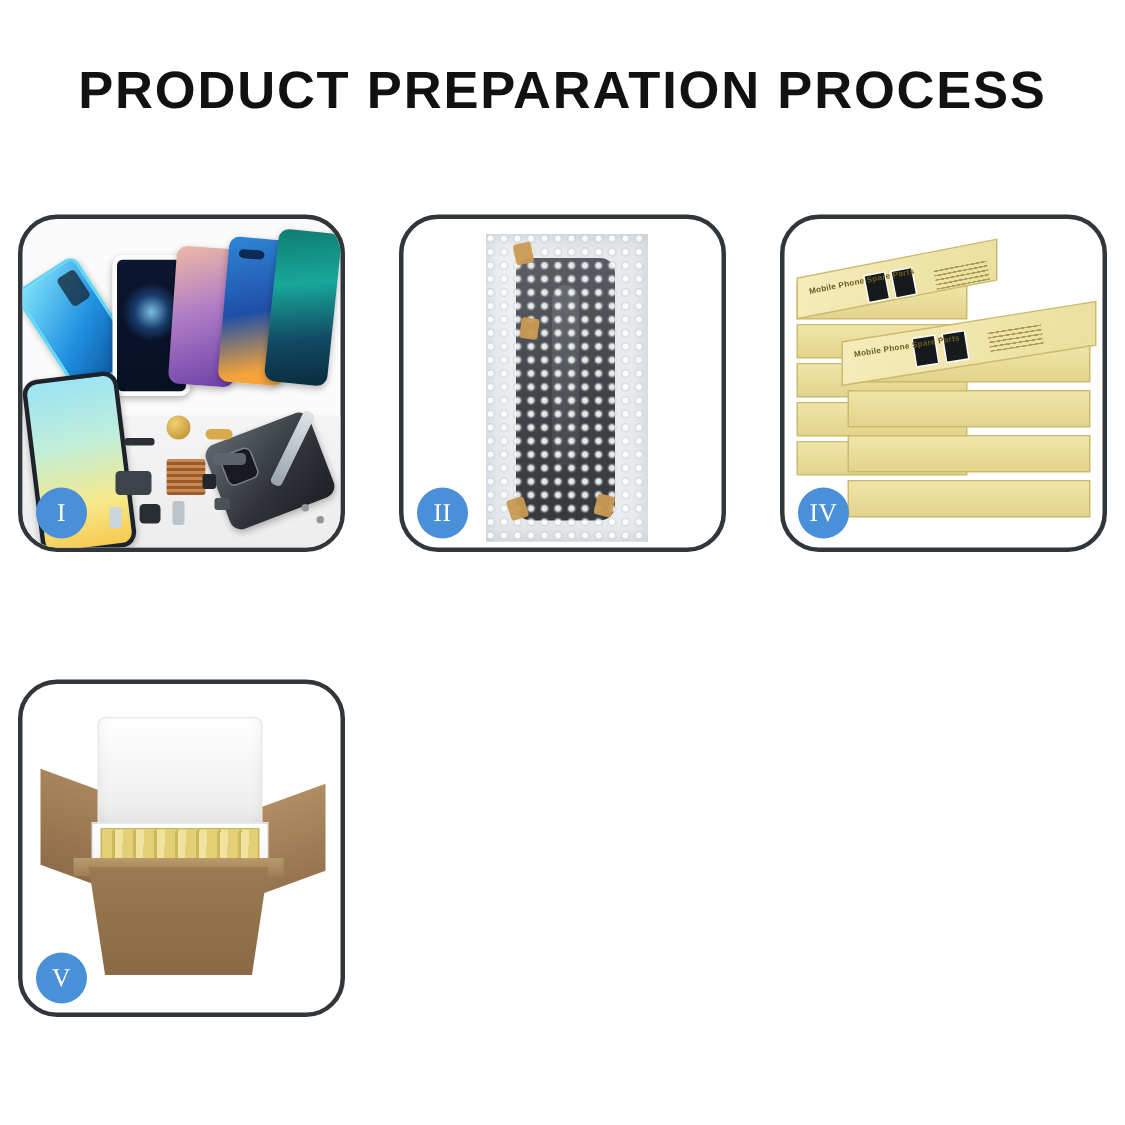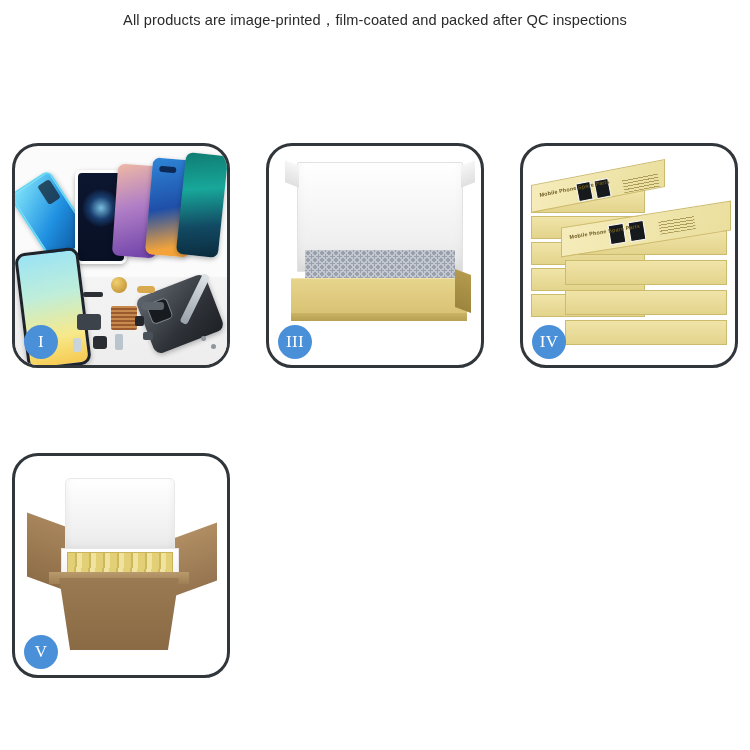--- a/index.html
+++ b/index.html
@@ -376,21 +376,21 @@
     background: rgba(125,98,65,.55);
     border-radius: 1px;
   }
   .c6-tape-1 { left: 48px; top: 84px; }
   .c6-tape-2 { left: 48px; top: 158px; }
 </style>
 </head>
 <body>
 
 <div class="header">
-  <p class="subtitle">All products are image-printed，film-coated and packed after QC inspections</p>
+  <h1 class="title">PRODUCT PREPARATION PROCESS</h1>
 </div>
 
 <div class="grid">
 
   <div class="panel p1">
     <div class="panel-stage">
       <div class="floor"></div>
       <div class="ph ph-a"></div>
       <div class="ph ph-b"></div>
       <div class="ph ph-c"></div>
@@ -409,30 +409,34 @@
       <div class="part pt9"></div>
       <div class="part pt10"></div>
       <div class="part pt11"></div>
       <div class="part pt12"></div>
       <div class="part pt13"></div>
       <div class="tool"></div>
     </div>
     <div class="badge">I</div>
   </div>
 
-
-  <div class="panel p3">
+  <div class="panel p2">
     <div class="panel-stage">
-      <div class="b3-lid"></div>
-      <div class="b3-foam"></div>
-      <div class="b3-front"></div>
-      <div class="b3-side"></div>
+      <div class="bw-bag">
+        <div class="bw-item"></div>
+        <div class="bw-bubbles"></div>
+      </div>
+      <div class="bw-tape tp1"></div>
+      <div class="bw-tape tp2"></div>
+      <div class="bw-tape tp3"></div>
+      <div class="bw-tape tp4"></div>
     </div>
-    <div class="badge">III</div>
+    <div class="badge">II</div>
   </div>
+
 
   <div class="panel p4">
     <div class="panel-stage">
       <div class="stack">
         <div class="sbox sL sL1"></div>
         <div class="sbox sL sL2"></div>
         <div class="sbox sL sL3"></div>
         <div class="sbox sL sL4"></div>
         <div class="sbox sL sL5"></div>
         <div class="sbox sR sR1"></div>

